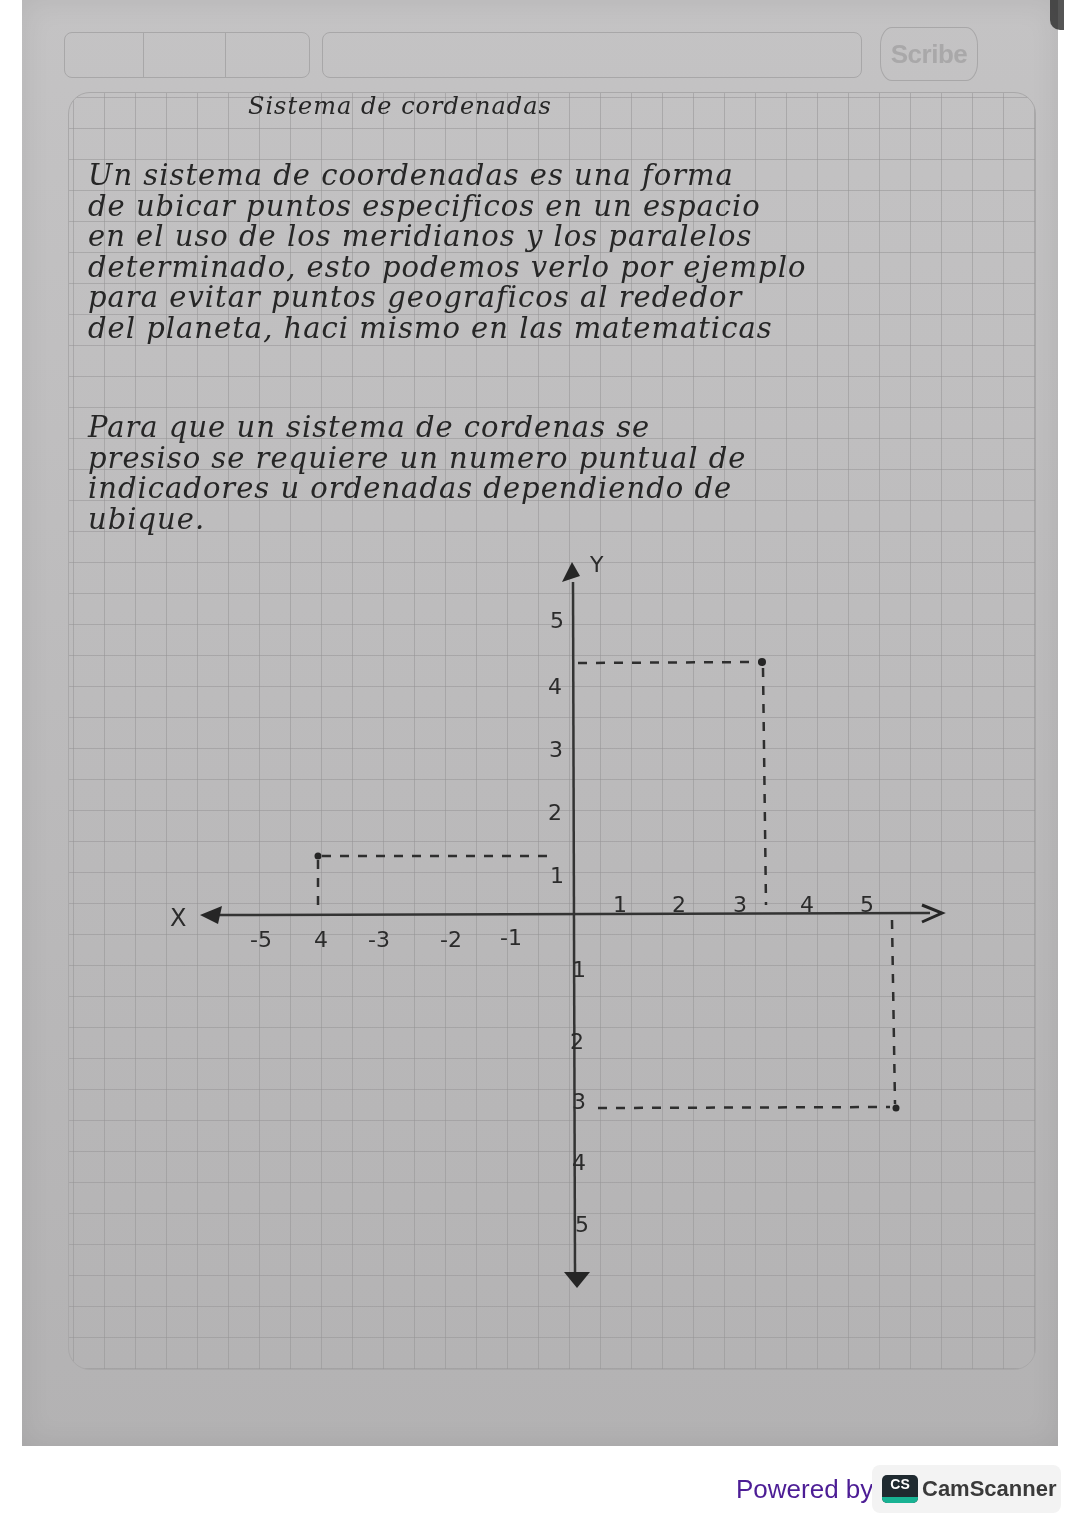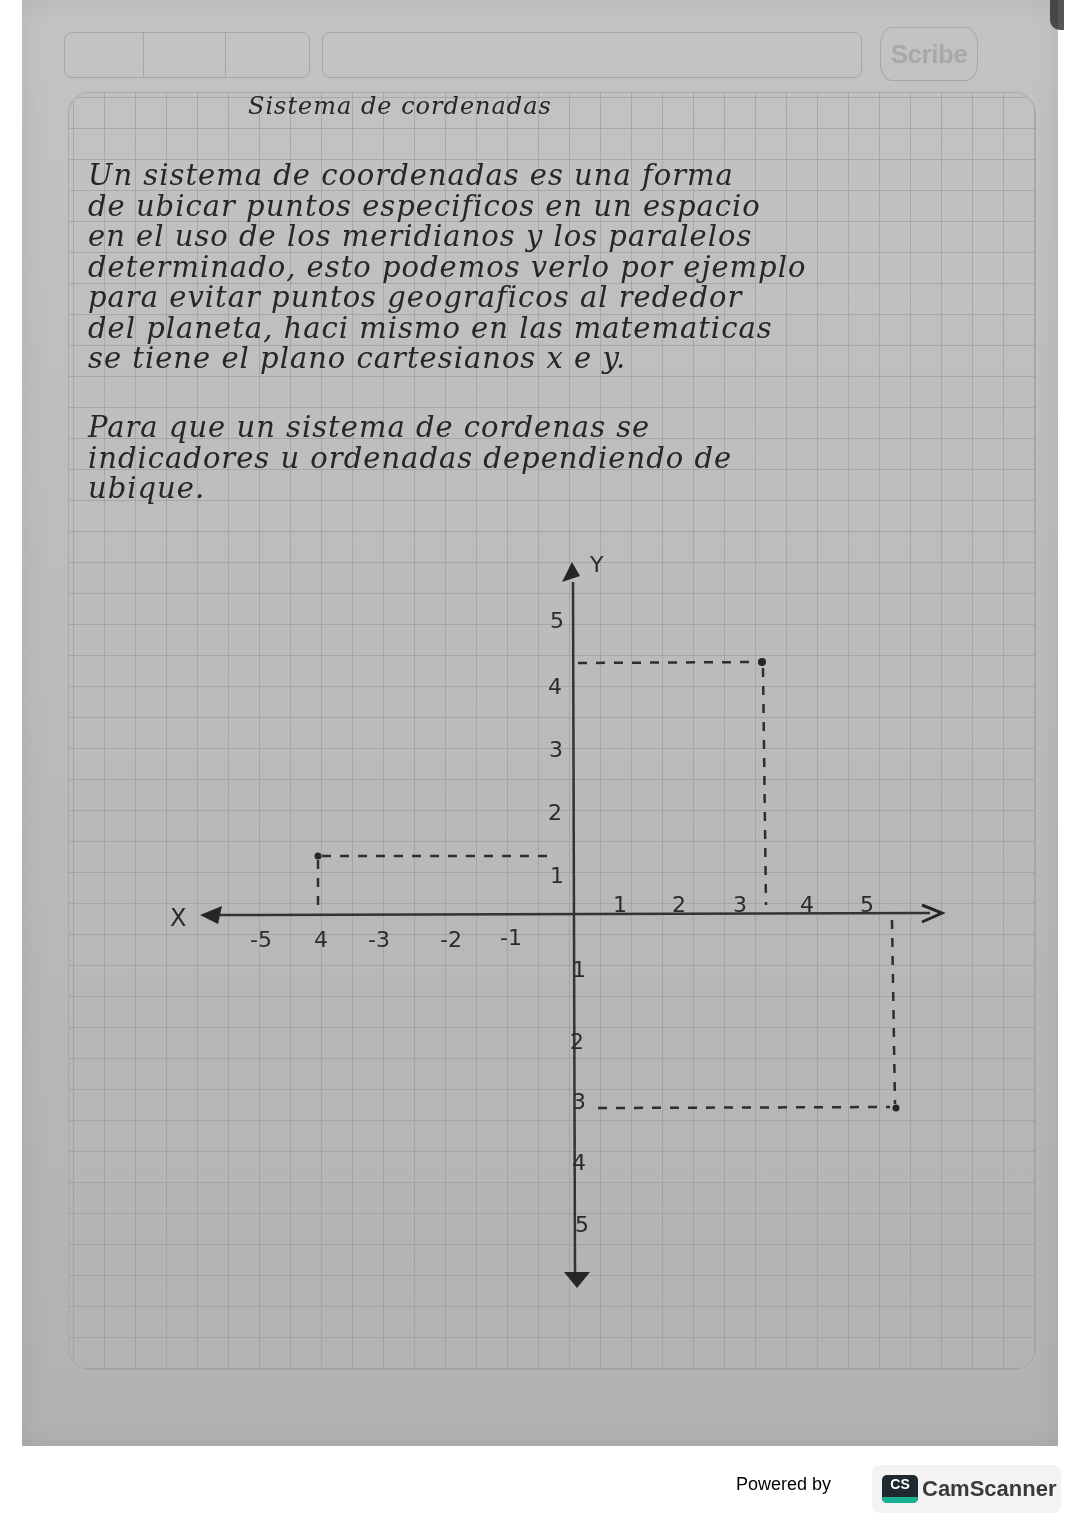--- a/index.html
+++ b/index.html
@@ -48,21 +48,21 @@
   .para .line { display: block; white-space: nowrap; }
   .para1 { top: 160px; }
   .para2 { top: 412px; }
   svg.plane { position: absolute; left: 0; top: 0; }
   .axis-label { font-family: "DejaVu Sans", sans-serif; fill: #2b2b2b; }
   .footer {
     position: absolute; left: 0; top: 1446px; width: 1080px; height: 82px; background: #ffffff;
   }
   .powered {
     position: absolute; left: 736px; top: 1474px; font-family: "Liberation Sans", sans-serif;
-    font-size: 18px; color: #000000;
+    font-size: 26px; color: #4c1d95;
   }
   .cs-badge {
     position: absolute; left: 872px; top: 1465px; width: 189px; height: 48px; background: #f3f3f3;
     border-radius: 8px; display: flex; align-items: center;
   }
   .cs-logo {
     margin-left: 10px; width: 36px; height: 28px; background: #1f2a30; border-radius: 5px; position: relative;
     color: #ffffff; font-family: "Liberation Sans", sans-serif; font-weight: bold; font-size: 14px;
     display: flex; align-items: flex-start; justify-content: center; padding-top: 1px; box-sizing: border-box; overflow: hidden;
   }
@@ -89,25 +89,25 @@
 
 <div class="hand title-text">Sistema de cordenadas</div>
 
 <div class="hand para para1">
   <span class="line">Un sistema de coordenadas es una forma</span>
   <span class="line">de ubicar puntos especificos en un espacio</span>
   <span class="line">en el uso de los meridianos y los paralelos</span>
   <span class="line">determinado, esto podemos verlo por ejemplo</span>
   <span class="line">para evitar puntos geograficos al rededor</span>
   <span class="line">del planeta, haci mismo en las matematicas</span>
-  <span class="line">se tiene el plano cartesianos x e y.</span>
 </div>
 
 <div class="hand para para2">
   <span class="line">Para que un sistema de cordenas se</span>
+  <span class="line">presiso se requiere un numero puntual de</span>
   <span class="line">indicadores u ordenadas dependiendo de</span>
   <span class="line">ubique.</span>
 </div>
 
 <svg class="plane" width="1080" height="1446">
   <g stroke="#333333" stroke-width="2.5" fill="none">
     <line x1="573" y1="582" x2="575" y2="1272"></line>
     <line x1="212" y1="915" x2="930" y2="913"></line>
   </g>
   <polygon points="562,582 580,576 572,562" fill="#262626"></polygon>

